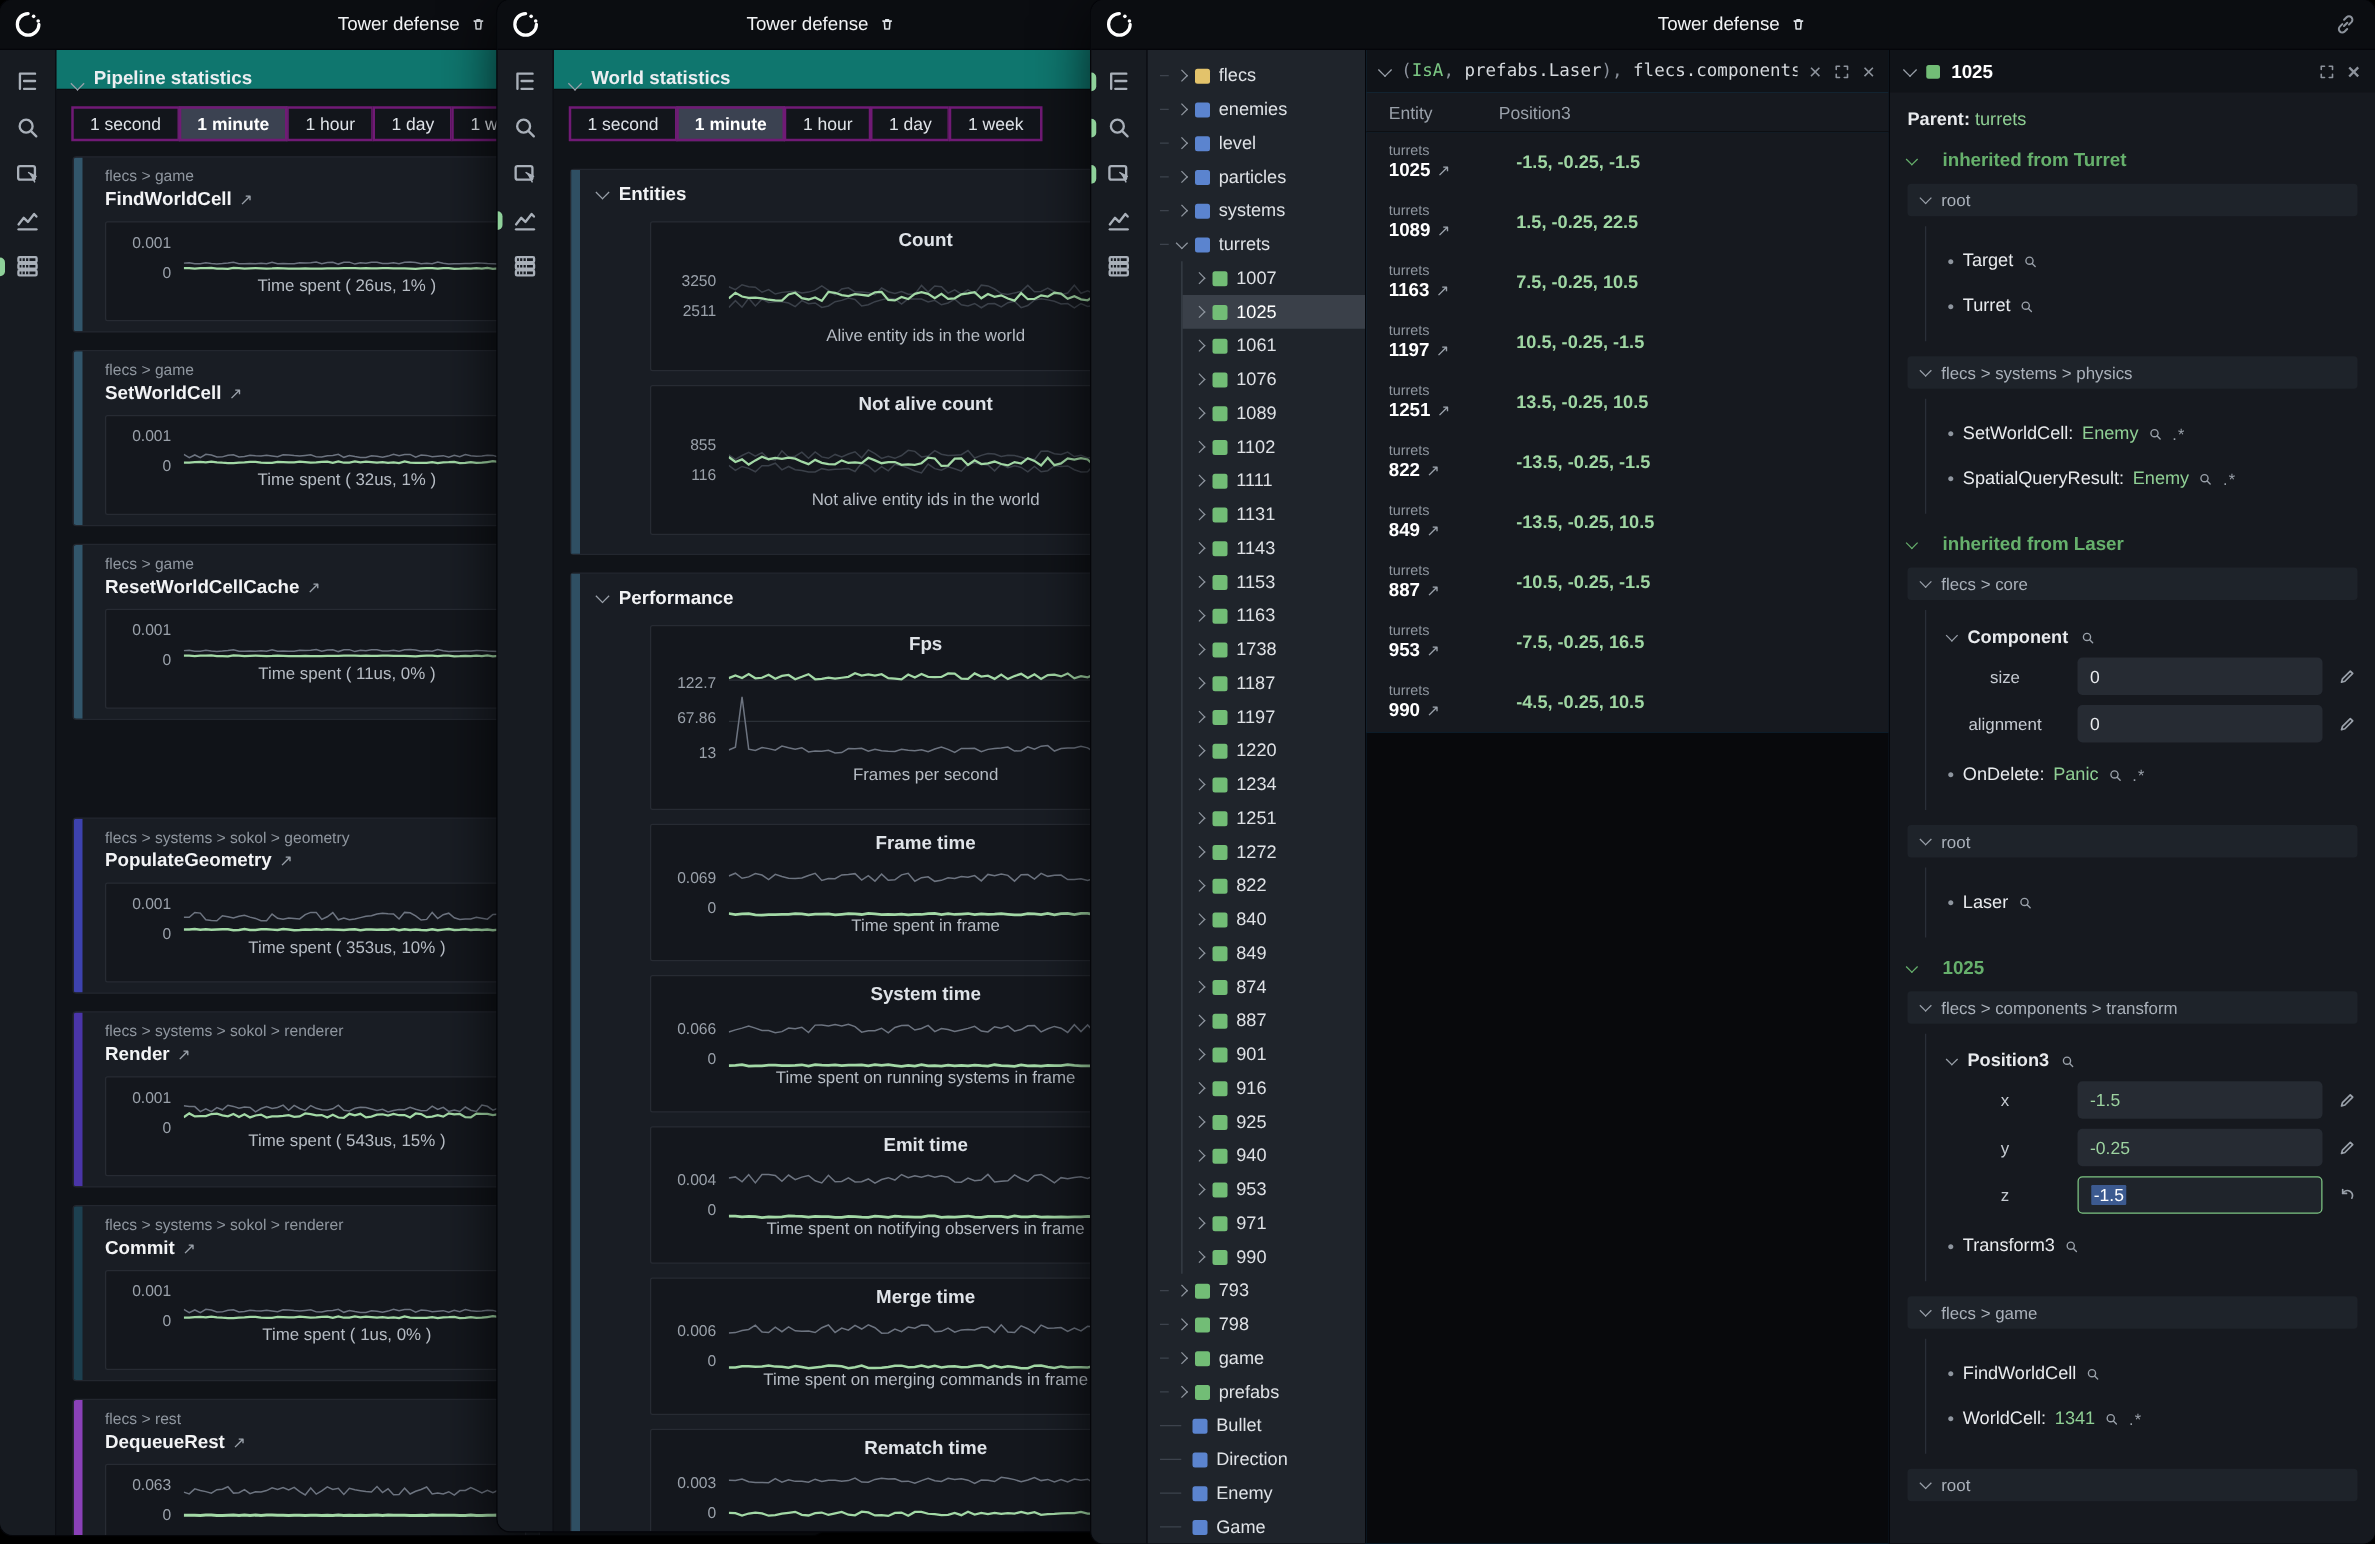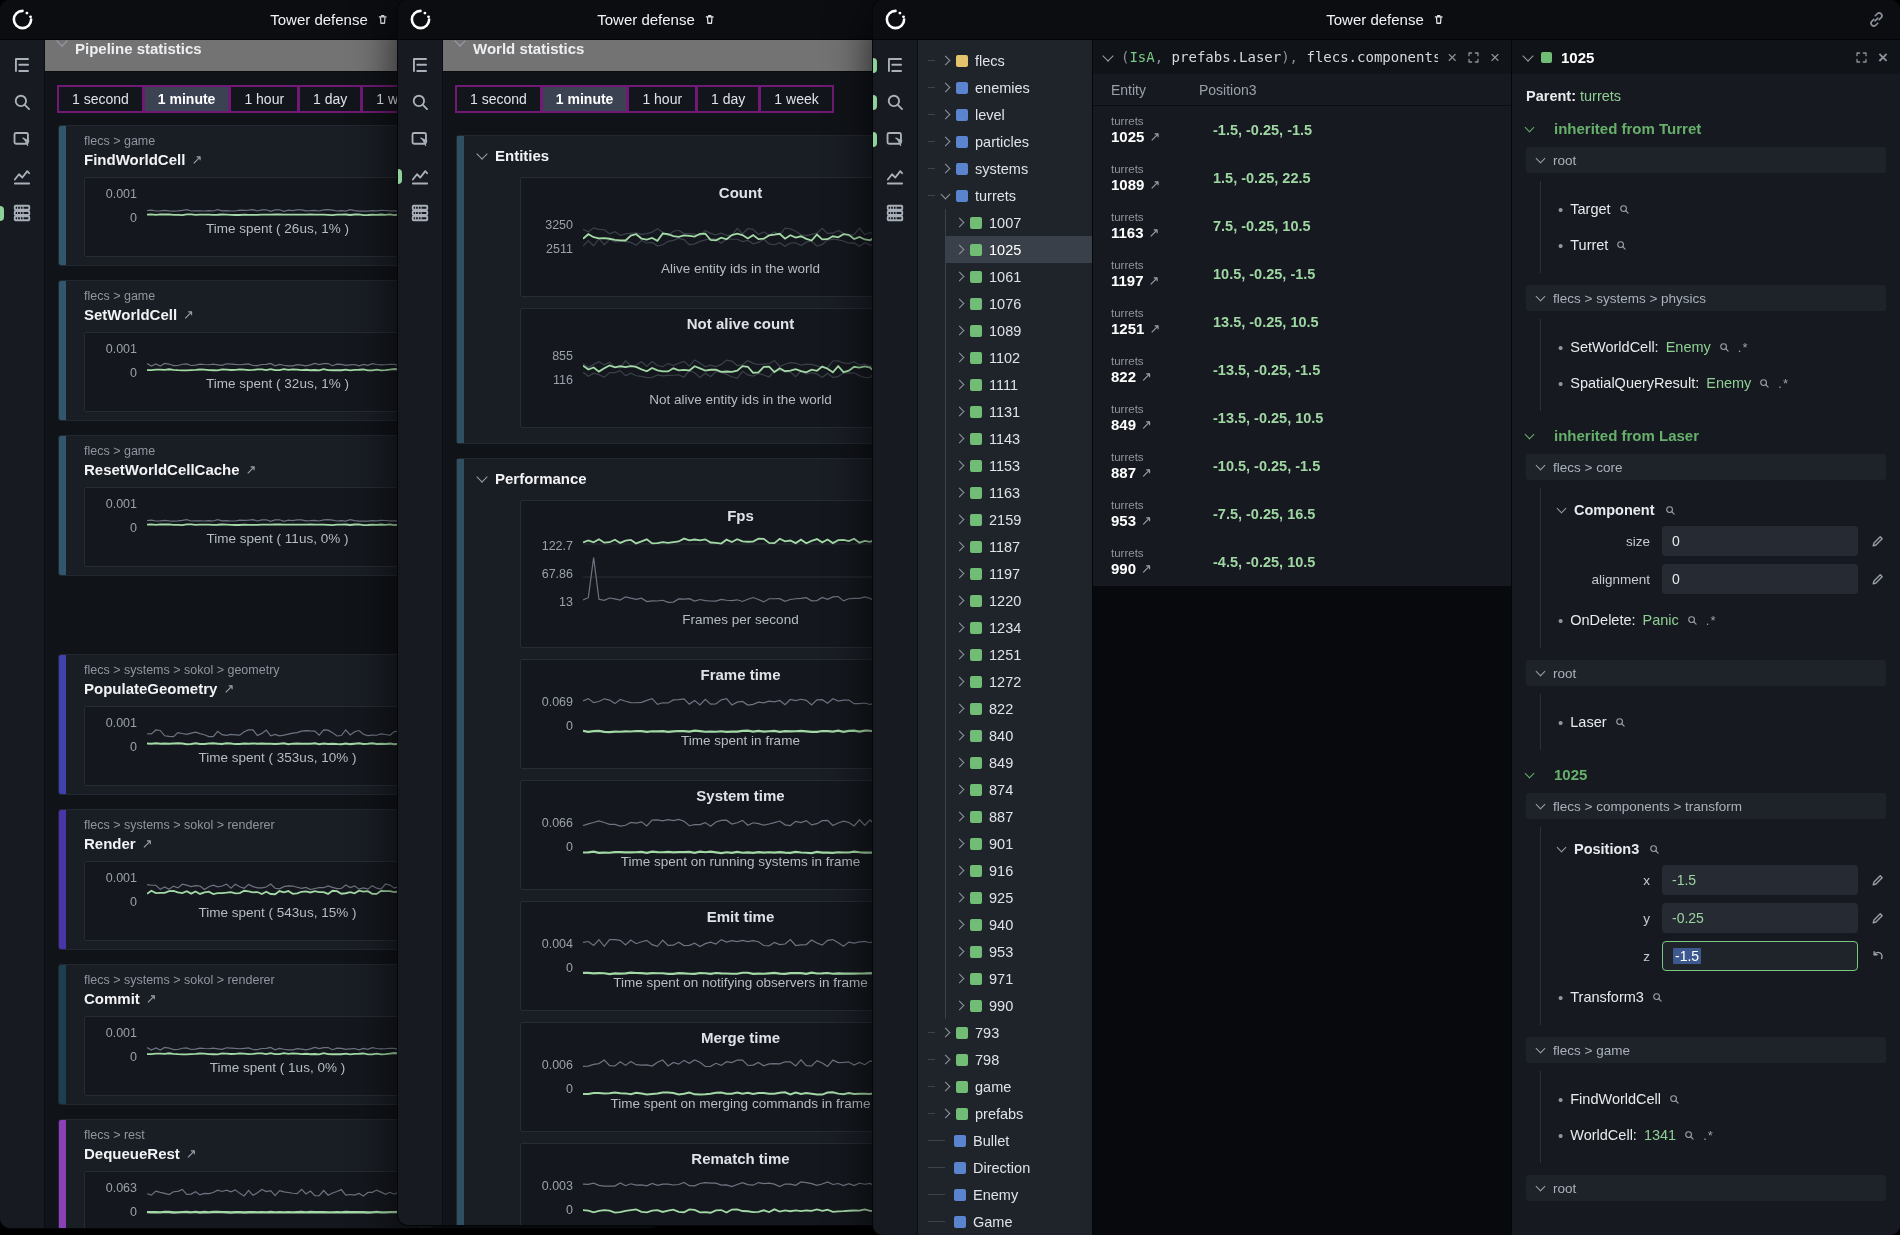--- a/index.html
+++ b/index.html
@@ -13,21 +13,21 @@
   .wtitle{position:absolute;top:0;height:39px;display:flex;align-items:center;gap:7px;
           font-size:15px;color:#f2f3f5;transform:translateX(-50%);white-space:nowrap;}
   .wlink{position:absolute;right:14px;top:10px;width:19px;height:19px;color:#8d939c;}
   .wbody{flex:1;display:flex;min-height:0;}
   .sidebar{width:44px;background:#171b21;border-right:1px solid #0b0d12;position:relative;flex:none;
            display:flex;flex-direction:column;align-items:center;padding-top:14px;gap:15px;}
   .sicon{width:22px;height:22px;color:#a9b0b9;cursor:pointer;}
   .sicon svg{width:100%;height:100%;}
   .pill{position:absolute;left:0;width:4px;height:15px;border-radius:0 4px 4px 0;background:var(--accent);}
   .content{flex:1;min-width:0;display:flex;flex-direction:column;background:#101318;}
-  .phead{height:31px;background:#737373;display:flex;align-items:flex-start;gap:9px;padding:0 13px;
+  .phead{height:31px;background:#0f766e;display:flex;align-items:flex-end;gap:9px;padding:0 13px;
          font-weight:bold;font-size:15px;color:#eceef1;border-bottom:1px solid #0a0c10;flex:none;}
   
   .chev{width:7px;height:7px;border-right:1.6px solid #9aa1aa;border-bottom:1.6px solid #9aa1aa;
         transform:rotate(45deg);flex:none;display:inline-block;margin-top:-3px;}
   .chev.right{transform:rotate(-45deg);margin-top:0;}
   .chev.small{width:6px;height:6px;}
   
   .ranges{display:flex;padding:13px 13px 10px;flex:none;}
   .rbtn{height:27px;padding:12px 13px;display:flex;align-items:center;font-size:14px;cursor:pointer;
         background:#12151b;border:2px solid #701a75;color:#dfe3e8;margin-left:-1px;}
@@ -108,21 +108,21 @@
         padding:0 11px;color:#aab1ba;font-size:13.5px;margin:8px 0;cursor:pointer;}
   .iitems{border-left:1px solid #2a2f38;margin-left:14px;padding:2px 0 2px 17px;margin-bottom:12px;}
   .iitem{display:flex;align-items:center;gap:7px;font-size:14.5px;margin:16px 0;height:20px;color:#e8eaed;}
   .bullet{color:#8f969f;font-size:15px;}
   .ival{color:#8fcf94;}
   .star{color:#9aa1aa;font-size:13px;letter-spacing:1px;}
   .magw{width:13px;height:13px;color:#9aa1aa;cursor:pointer;display:inline-flex;}
   .magw svg{width:100%;height:100%;}
   .icomp{display:flex;align-items:center;gap:9px;font-weight:bold;font-size:14.5px;margin:12px 0 6px;}
   .ifield{display:flex;align-items:center;margin:8px 0;height:30px;}
-  .flab{flex:1;text-align:right;padding-right:12px;color:#c6cbd2;font-size:13.5px;}
+  .flab{flex:1;text-align:center;padding-right:12px;color:#c6cbd2;font-size:13.5px;}
   .finput{width:196px;height:30px;background:#262b33;border-radius:4px;display:flex;align-items:center;
           padding:0 10px;font-size:14px;flex:none;box-sizing:border-box;color:#e8eaed;cursor:text;}
   .finput.green{color:#9dd3a0;}
   .finput.focus{border:1.5px solid #7ec583;background:#1f242b;}
   .fsel{background:#3c5a90;color:#fff;padding:0 2px;border-radius:1px;}
   .ficon{width:28px;display:flex;justify-content:flex-end;color:#9aa1aa;flex:none;cursor:pointer;}
   .ficon svg{width:16px;height:16px;}
 </style>
 </head>
 <body>
@@ -677,21 +677,21 @@
             <span>1153</span>
           </div>
           <div class="trow">
             <span class="chev small right" style="border-color: rgb(143, 150, 159);"></span>
             <span class="sq green"></span>
             <span>1163</span>
           </div>
           <div class="trow">
             <span class="chev small right" style="border-color: rgb(143, 150, 159);"></span>
             <span class="sq green"></span>
-            <span>2159</span>
+            <span>1738</span>
           </div>
           <div class="trow">
             <span class="chev small right" style="border-color: rgb(143, 150, 159);"></span>
             <span class="sq green"></span>
             <span>1187</span>
           </div>
           <div class="trow">
             <span class="chev small right" style="border-color: rgb(143, 150, 159);"></span>
             <span class="sq green"></span>
             <span>1197</span>

